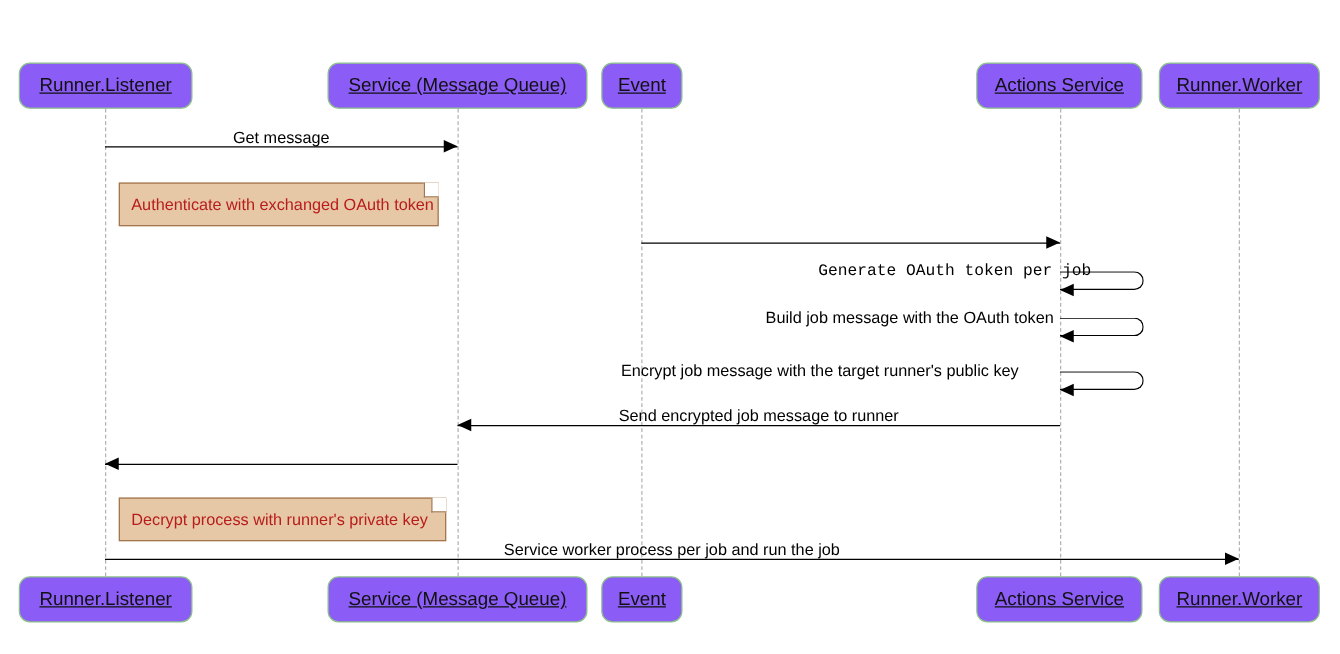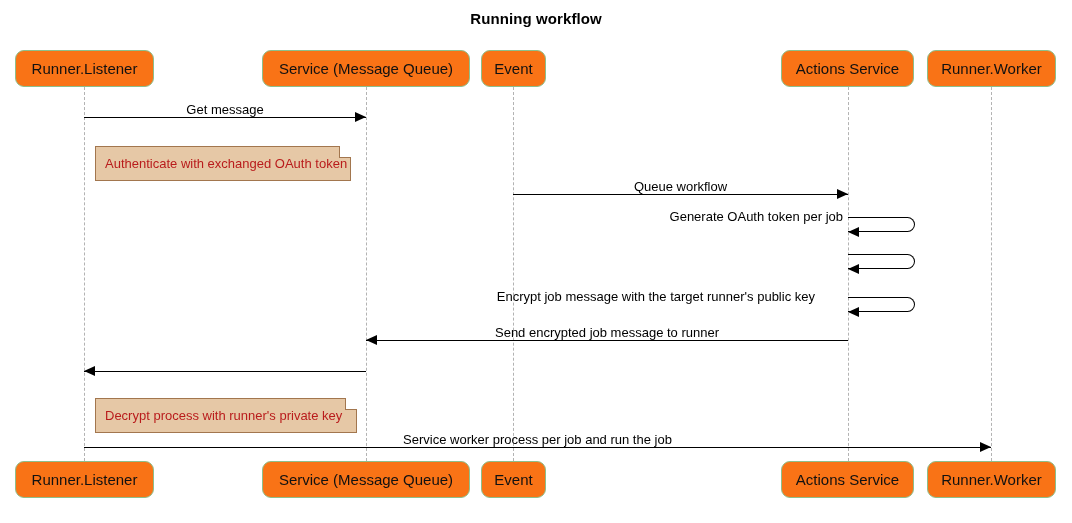--- a/index.html
+++ b/index.html
@@ -17,27 +17,28 @@
     position:absolute;left:0;top:10px;width:1072px;
     text-align:center;
     font-size:15px;font-weight:bold;color:#000;
     letter-spacing:0.1px;
   }
 
   
   .participant{
     position:absolute;
     height:37px;
-    background:#f97316;
+    background:#8b5cf6;
     border:1px solid #8cbf8c;
     border-radius:9px;
     box-sizing:border-box;
     display:flex;align-items:center;justify-content:center;
     font-size:15px;color:#111;
     white-space:nowrap;
+    text-decoration:underline;
   }
 
   
   .lifeline{
     position:absolute;
     width:0;
     border-left:1px dashed #b3b3b3;
   }
 
   
@@ -98,21 +99,20 @@
     background:#ffffff;
     border-left:1px solid #a2764e;
     border-bottom:1px solid #a2764e;
   }
 </style>
 </head>
 <body>
 
 <div id="canvas">
 
-  <div class="title">Running workflow</div>
 
   <div class="lifeline" style="left:84px;  top:87px; height:374px;"></div>
   <div class="lifeline" style="left:366px; top:87px; height:374px;"></div>
   <div class="lifeline" style="left:513px; top:87px; height:374px;"></div>
   <div class="lifeline" style="left:848px; top:87px; height:374px;"></div>
   <div class="lifeline" style="left:991px; top:87px; height:374px;"></div>
 
   <div class="participant" style="left:15px;  top:50px; width:139px;">
     <span>Runner.Listener</span>
   </div>
@@ -142,28 +142,28 @@
     <span>Actions Service</span>
   </div>
   <div class="participant" style="left:927px; top:461px; width:129px;">
     <span>Runner.Worker</span>
   </div>
 
   <div class="msglabel center" style="left:84px; top:103px; width:282px;">Get message</div>
   <div class="msgline" style="left:84px; top:117px; width:282px;"></div>
   <div class="arrowhead right" style="left:355px; top:112px;"></div>
 
-  <div class="msglabel center" style="left:513px; top:180px; width:335px;">Queue workflow</div>
   <div class="msgline" style="left:513px; top:194px; width:335px;"></div>
   <div class="arrowhead right" style="left:837px; top:189px;"></div>
 
-  <div class="msglabel rightal" style="left:498px; top:210px; width:345px;">Generate OAuth token per job</div>
+  <div class="msglabel rightal" style="left:528px; top:210px; width:345px;font-family:Liberation Mono, monospace;">Generate OAuth token per job</div>
   <div class="selfloop" style="left:848px; top:217px; width:67px; height:15px;"></div>
   <div class="arrowhead left" style="left:848px; top:227px;"></div>
 
+  <div class="msglabel rightal" style="left:498px; top:247px; width:345px;">Build job message with the OAuth token</div>
   <div class="selfloop" style="left:848px; top:254px; width:67px; height:15px;"></div>
   <div class="arrowhead left" style="left:848px; top:264px;"></div>
 
   <div class="msglabel rightal" style="left:420px; top:290px; width:395px;">Encrypt job message with the target runner's public key</div>
   <div class="selfloop" style="left:848px; top:297px; width:67px; height:15px;"></div>
   <div class="arrowhead left" style="left:848px; top:307px;"></div>
 
   <div class="msglabel center" style="left:366px; top:326px; width:482px;">Send encrypted job message to runner</div>
   <div class="msgline" style="left:366px; top:340px; width:482px;"></div>
   <div class="arrowhead left" style="left:366px; top:335px;"></div>

